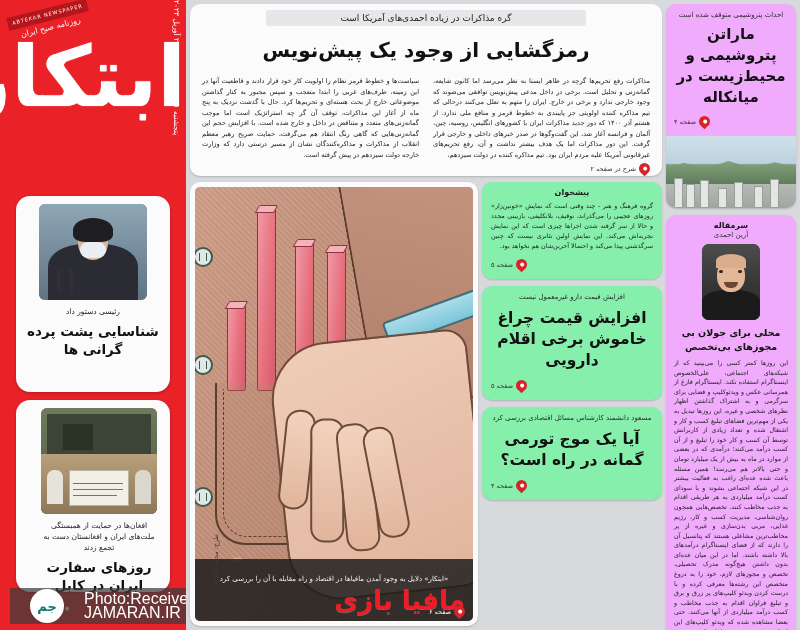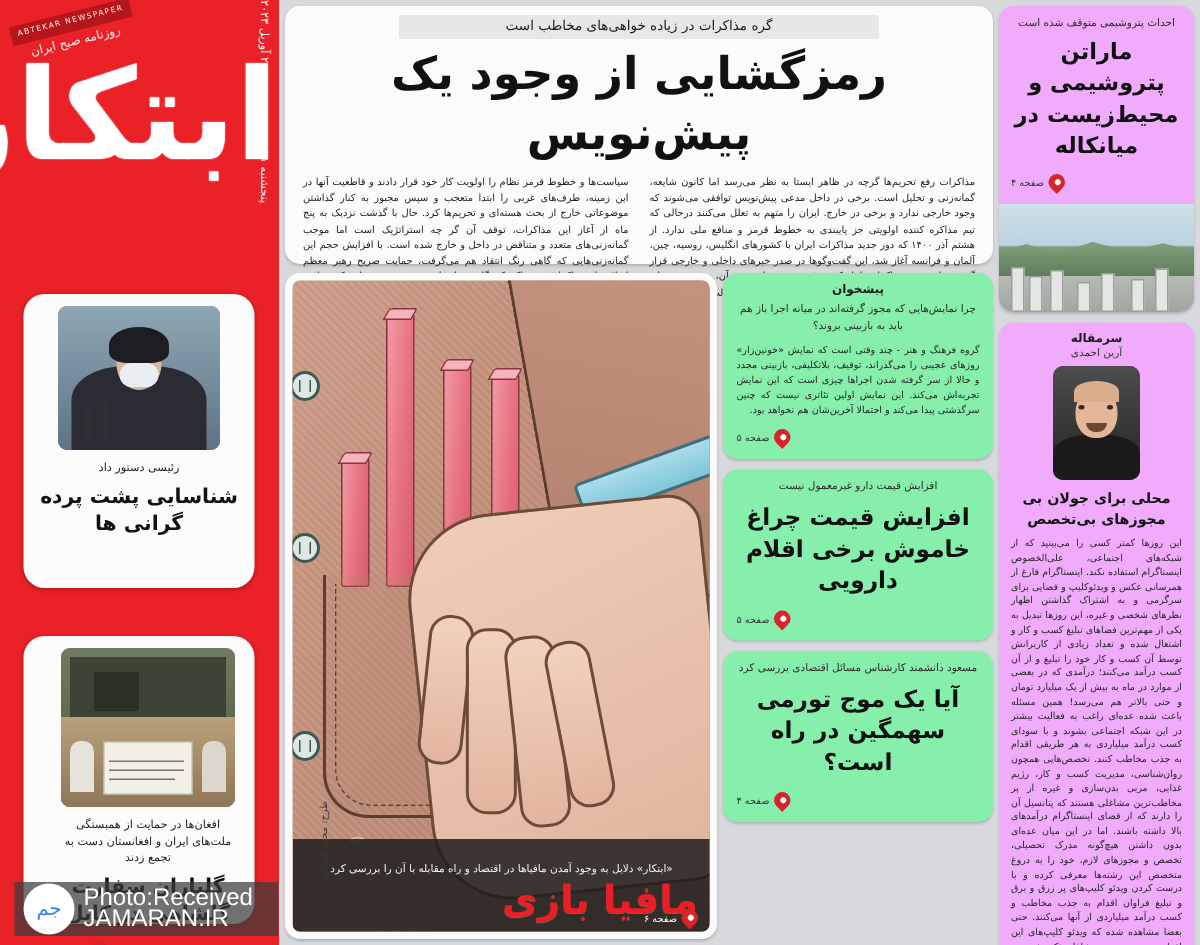--- a/index.html
+++ b/index.html
@@ -88,21 +88,21 @@
     left: 16px;
     width: 154px;
     background: #fbfbfb;
     border-radius: 14px;
     box-shadow: 0 1px 3px rgba(0,0,0,.25);
     padding: 8px 8px 6px 8px;
     box-sizing: border-box;
     text-align: center;
   }
   .rail-card.one { top: 196px; height: 196px; }
-  .rail-card.two { top: 424px; height: 192px; padding-left: 20px; }
+  .rail-card.two { top: 400px; height: 192px; padding-left: 20px; }
 
   .rail-photo {
     width: 108px;
     height: 96px;
     margin: 0 auto 6px auto;
     border-radius: 6px;
     overflow: hidden;
     position: relative;
     background: #7d8a96;
   }
@@ -157,27 +157,27 @@
     width: 176px;
     background: rgba(60,60,60,.72);
     display: flex;
     align-items: center;
     direction: ltr;
   }
   .wm-logo {
     width: 34px; height: 34px;
     border-radius: 50%;
     background: #fff;
-    margin: 0 6px;
+    margin: 0 20px;
     display: flex;
     align-items: center;
     justify-content: center;
-    color: #3b82f6;
+    color: #0f766e;
     font-size: 13px;
-    font-weight: normal;
+    font-weight: bold;
     flex: none;
   }
   .wm-text {
     color: #fff;
     font-size: 16px;
     line-height: 14px;
     font-family: "Liberation Sans", sans-serif;
   }
 
   
@@ -198,21 +198,21 @@
     color: #1b1b1b;
     font-size: 9px;
     line-height: 16px;
     text-align: center;
     width: 320px;
     margin: 0 auto 4px auto;
     border-radius: 2px;
   }
   .lead-head {
     text-align: center;
-    font-size: 30px;
+    font-size: 20px;
     line-height: 40px;
     font-weight: bold;
     color: #111;
     letter-spacing: -1px;
     margin-bottom: 6px;
   }
   .lead-cols {
     display: flex;
     gap: 14px;
     direction: rtl;
@@ -585,40 +585,40 @@
         <div style="position:absolute;left:22px;top:16px;width:30px;height:26px;background:#2a3226;"></div>
         <div style="position:absolute;left:0;bottom:0;width:116px;height:60px;background:linear-gradient(180deg,#b9a07c,#8e7757);"></div>
         <div style="position:absolute;left:28px;bottom:8px;width:58px;height:34px;background:#f2efe6;border:1px solid #b9b2a0;"></div>
         <div style="position:absolute;left:32px;bottom:30px;width:50px;height:1.5px;background:#7a7366;"></div>
         <div style="position:absolute;left:32px;bottom:24px;width:50px;height:1.5px;background:#7a7366;"></div>
         <div style="position:absolute;left:32px;bottom:18px;width:44px;height:1.5px;background:#7a7366;"></div>
         <div style="position:absolute;left:6px;bottom:10px;width:16px;height:34px;background:#e6e3da;border-radius:7px 7px 0 0;"></div>
         <div style="position:absolute;left:94px;bottom:10px;width:16px;height:34px;background:#dcd7cc;border-radius:7px 7px 0 0;"></div>
       </div>
       <div class="rail-kicker">افغان‌ها در حمایت از همبستگی ملت‌های ایران و افغانستان دست به تجمع زدند</div>
-      <div class="rail-head">گلباران سفارت گلشاهی در کابل</div>
+      <div class="rail-head">روزهای سفارت ایران در کابل</div>
       <div class="badge-left">
         <span class="pagebadge">
           <span class="pin"></span>
           <span>صفحه ۷</span>
         </span>
       </div>
     </div>
 
     <div class="watermark">
       <div class="wm-logo">جم</div>
       <div class="wm-text">
         <div>Photo:Received</div>
         <div>JAMARAN.IR</div>
       </div>
     </div>
   </div>
 
   <div class="lead">
-    <div class="lead-kicker">گره مذاکرات در زیاده خواهی‌های مخاطب است</div>
+    <div class="lead-kicker">گره مذاکرات در زیاده احمدی‌های آمریکا است</div>
     <div class="lead-head">رمزگشایی از وجود یک پیش‌نویس</div>
     <div class="lead-cols">
       <div class="lead-col">مذاکرات رفع تحریم‌ها گرچه در ظاهر ایستا به نظر می‌رسد اما کانون شایعه، گمانه‌زنی و تحلیل است. برخی در داخل مدعی پیش‌نویس توافقی می‌شوند که وجود خارجی ندارد و برخی در خارج. ایران را متهم به تعلل می‌کنند درحالی که تیم مذاکره کننده اولویتی جز پایبندی به خطوط قرمز و منافع ملی ندارد. از هشتم آذر ۱۴۰۰ که دور جدید مذاکرات ایران با کشورهای انگلیس، روسیه، چین، آلمان و فرانسه آغاز شد، این گفت‌وگوها در صدر خبرهای داخلی و خارجی قرار گرفت. این دور مذاکرات اما یک هدف بیشتر نداشت و آن، رفع تحریم‌های غیرقانونی آمریکا علیه مردم ایران بود. تیم مذاکره کننده در دولت سیزدهم،</div>
       <div class="lead-col">سیاست‌ها و خطوط قرمز نظام را اولویت کار خود قرار دادند و قاطعیت آنها در این زمینه، طرف‌های غربی را ابتدا متعجب و سپس مجبور به کنار گذاشتن موضوعاتی خارج از بحث هسته‌ای و تحریم‌ها کرد. حال با گذشت نزدیک به پنج ماه از آغاز این مذاکرات، توقف آن گر چه استراتژیک است اما موجب گمانه‌زنی‌های متعدد و متناقض در داخل و خارج شده است. با افزایش حجم این گمانه‌زنی‌هایی که گاهی رنگ انتقاد هم می‌گرفت، حمایت صریح رهبر معظم انقلاب از مذاکرات و مذاکره‌کنندگان نشان از مسیر درستی دارد که وزارت خارجه دولت سیزدهم در پیش گرفته است.</div>
     </div>
     <div class="lead-foot">
       <span class="pagebadge">
         <span class="pin"></span>
         <span>شرح در صفحه ۲</span>
       </span>
@@ -664,21 +664,20 @@
         </span>
       </div>
     </div>
     <div class="cartoon-credit">طرح: محمد گلشاهی</div>
   </div>
 
   <div class="midcol">
 
     <div class="mid-card">
       <div class="mid-label">پیشخوان</div>
-      <div class="mid-kicker">چرا نمایش‌هایی که مجوز گرفته‌اند در میانه اجرا باز هم باید به بازبینی بروند؟</div>
       <div class="mid-body">گروه فرهنگ و هنر - چند وقتی است که نمایش «خونین‌زار» روزهای عجیبی را می‌گذراند، توقیف، بلاتکلیفی، بازبینی مجدد و حالا از سر گرفته شدن اجراها چیزی است که این نمایش تجربه‌اش می‌کند. این نمایش اولین تئاتری نیست که چنین سرگذشتی پیدا می‌کند و احتمالا آخرین‌شان هم نخواهد بود.</div>
       <div class="badge-left">
         <span class="pagebadge">
           <span class="pin"></span>
           <span>صفحه ۵</span>
         </span>
       </div>
     </div>
 
     <div class="mid-card">
@@ -687,21 +686,21 @@
       <div class="badge-left">
         <span class="pagebadge">
           <span class="pin"></span>
           <span>صفحه ۵</span>
         </span>
       </div>
     </div>
 
     <div class="mid-card">
       <div class="mid-kicker">مسعود دانشمند کارشناس مسائل اقتصادی بررسی کرد</div>
-      <div class="mid-head sm">آیا یک موج تورمی سهمگین در راه است؟</div>
+      <div class="mid-head sm">آیا یک موج تورمی گمانه در راه است؟</div>
       <div class="badge-left">
         <span class="pagebadge">
           <span class="pin"></span>
           <span>صفحه ۴</span>
         </span>
       </div>
     </div>
 
   </div>
 

